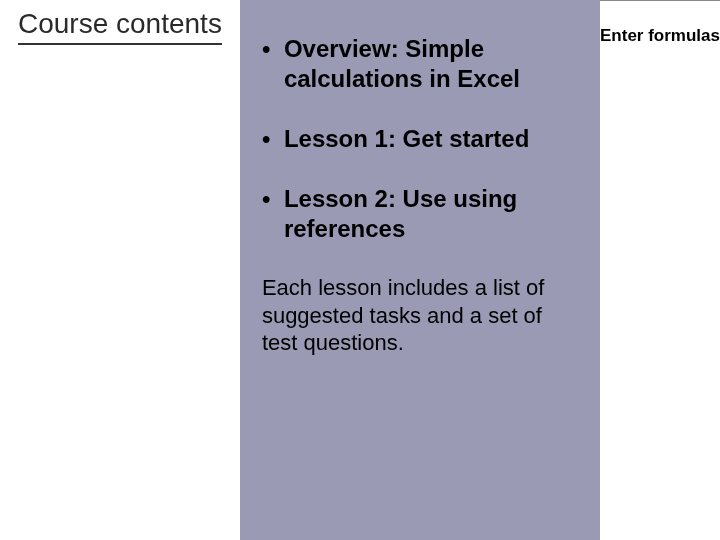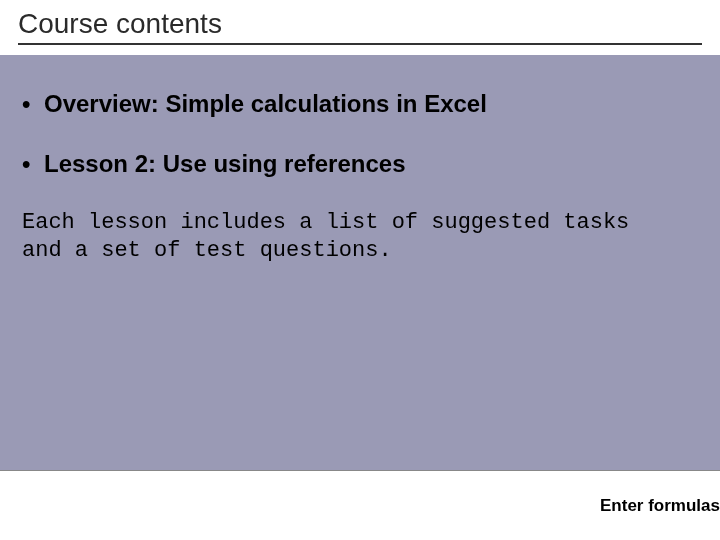--- a/index.html
+++ b/index.html
@@ -11,21 +11,21 @@
       width: 720px;
       height: 540px;
       font-family: Arial, Helvetica, sans-serif;
       overflow: hidden;
     }
     .slide {
       width: 720px;
       height: 540px;
       background: #ffffff;
       display: flex;
-      flex-direction: column;
+      flex-direction: row;
     }
     .title-area {
       background: #ffffff;
       padding: 8px 18px 10px 18px;
     }
     .title-text {
       font-size: 28px;
       color: #2a2a2a;
       font-weight: normal;
     }
@@ -60,21 +60,20 @@
       font-size: 24px;
       color: #000000;
     }
     .note-text {
       font-size: 22px;
       color: #000000;
       margin-top: 8px;
       padding-left: 0;
       line-height: 1.25;
       max-width: 640px;
-      font-family: Liberation Mono, monospace;
     }
     .footer-area {
       background: #ffffff;
       height: 70px;
       display: flex;
       align-items: center;
       justify-content: flex-end;
       border-top: 1px solid #888;
     }
     .footer-text {
@@ -87,20 +86,21 @@
 <body>
 
 <div class="slide">
   <div class="title-area">
     <div class="title-text">Course contents</div>
     <div class="title-underline"></div>
   </div>
   <div class="body-area">
     <ul class="bullet-list">
       <li class="bullet-item">Overview: Simple calculations in Excel</li>
+      <li class="bullet-item">Lesson 1: Get started</li>
       <li class="bullet-item">Lesson 2: Use using references</li>
     </ul>
     <div class="note-text">Each lesson includes a list of suggested tasks and a set of test questions.</div>
   </div>
   <div class="footer-area">
     <div class="footer-text">Enter formulas</div>
   </div>
 </div>
 
 </body></html>

